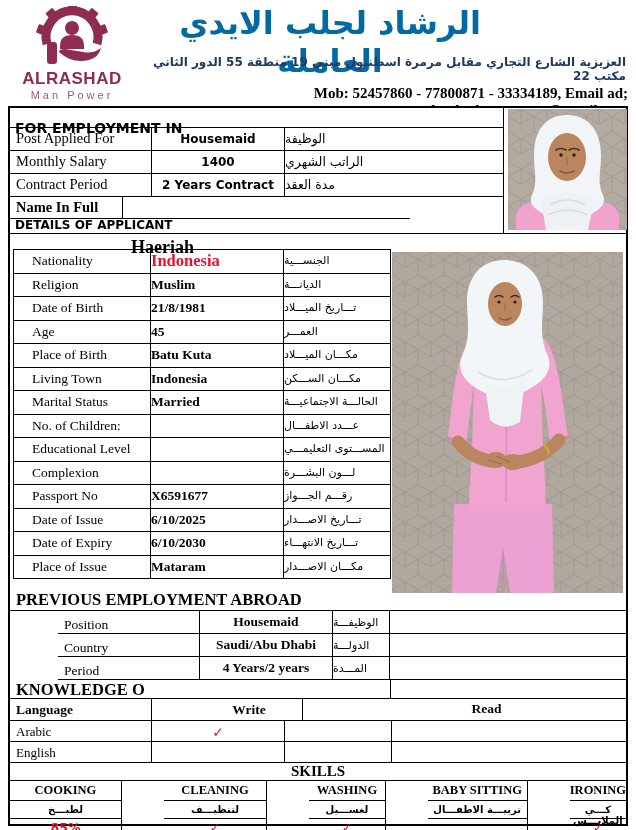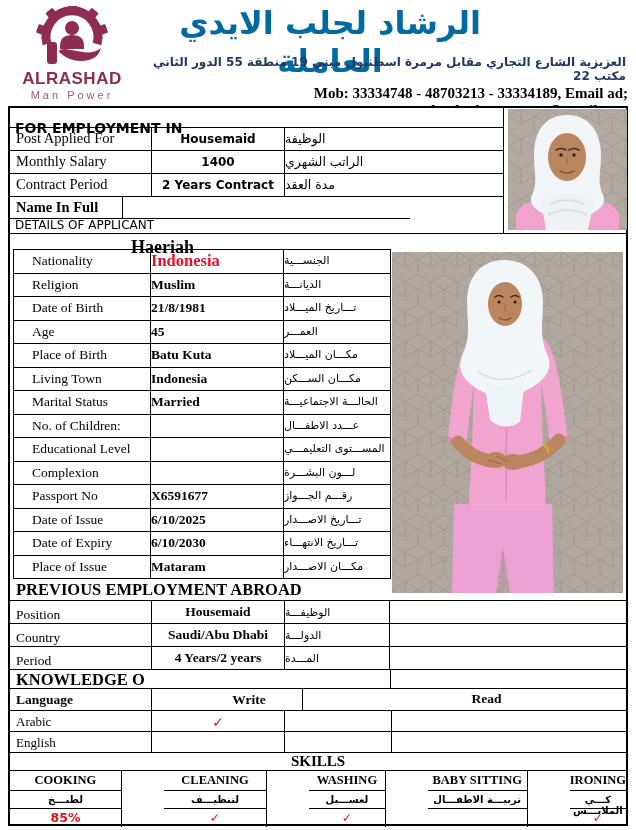--- a/index.html
+++ b/index.html
@@ -26,37 +26,37 @@
   .secA-wrap { width:494px; border-right:1px solid #000; }
   .secA-title { height:20px; border-bottom:1px solid #000; font-family:"DejaVu Sans", sans-serif; font-weight:bold; font-size:14px; padding:12px 0 0 5px; }
   .a-row { display:flex; height:23px; border-bottom:1px solid #000; }
   .a-label { width:142px; border-right:1px solid #000; font-size:14.5px; padding:2px 0 0 6px; }
   .a-value { width:133px; border-right:1px solid #000; font-family:"DejaVu Sans", sans-serif; font-weight:bold; font-size:12px; text-align:center; padding-top:4px; }
   .a-ar { flex:1; direction:rtl; font-family:"DejaVu Sans", sans-serif; font-size:12.5px; text-align:left; padding:3px 6px 0 0; }
   .name-row { display:flex; height:22px; position:relative; }
   .name-row::after { content:""; position:absolute; left:0; top:21px; width:400px; border-top:1px solid #000; }
   .n-label { width:113px; border-right:1px solid #000; font-weight:bold; font-size:14.5px; padding:2px 0 0 6px; }
   .n-value { width:287px; border-right:1px solid #f9a8d4; font-weight:bold; font-size:18px; padding:0 0 0 8px;margin-top:40px; }
-  .details-title { height:14px; font-family:"DejaVu Sans", sans-serif; font-weight:normal; font-size:12px; line-height:13px; padding-left:5px; }
+  .details-title { height:14px; font-family:"DejaVu Sans", sans-serif; font-weight:bold; font-size:12px; line-height:13px; padding-left:5px; }
   .hline { height:0; border-top:1px solid #000; width:616px; }
   .gap { height:15px; }
 
   
   .d-grid { margin-left:3px; width:378px; border-left:1px solid #000; border-top:1px solid #000; border-right:1px solid #000; }
   .d-row { display:flex; height:23.5px; border-bottom:1px solid #000; }
   .d-label { width:137px; border-right:1px solid #000; font-size:13.5px; padding:3px 0 0 18px; }
   .d-value { width:133px; border-right:1px solid #000; font-weight:bold; font-size:13.5px; text-align:left; padding-top:3px; }
   .d-ar { flex:1; direction:rtl; font-family:"DejaVu Sans", sans-serif; font-size:11px; text-align:left; padding:4px 3px 0 0; }
   .d-grid .d-row:first-child .d-value { color:#e8112d; font-size:16.5px; padding-top:1px; }
 
   
-  .prev-title { height:22px; border-bottom:1px solid #000; font-weight:bold; font-size:16.5px; padding:1px 0 11px 6px; }
+  .prev-title { height:22px; border-bottom:1px solid #000; font-weight:bold; font-size:16.5px; padding:1px 0 11px 6px;margin-top:10px; }
   .prev-body { display:flex; height:69px; }
   .p-left { width:380px; border-right:1px solid #000; }
-  .p-row { display:flex; height:23px; border-bottom:1px solid #000; }
+  .p-row { display:flex; height:23px; border-bottom:1px solid #000;margin-left:48px; }
   .p-label { width:142px; border-right:1px solid #000; font-size:13.5px; padding:6px 0 0 6px; }
   .p-value { width:133px; border-right:1px solid #000; font-weight:bold; font-size:13.5px; text-align:center; padding-top:3px; }
   .p-ar { flex:1; direction:rtl; font-family:"DejaVu Sans", sans-serif; font-size:11px; text-align:left; padding:5px 2px 0 0; }
   .p-right { flex:1; display:flex; flex-direction:column; }
   .phys-cell { height:23px; border-bottom:1px solid #000; font-weight:bold; font-size:14px; padding:3px 0 0 5px; }
 
   
   .k-title-row { display:flex; height:19px; border-bottom:1px solid #000; }
   .k-title { width:380px; font-weight:bold; font-size:16.5px; padding-left:6px; line-height:19px; white-space:nowrap; overflow:hidden; }
   .k-spacer { flex:1; border-left:1px solid #000; }
@@ -105,21 +105,21 @@
         <path d="M25 40 Q25 29 37 29 Q49 29 49 40 L49 43 L25 43 Z"></path>
         <rect x="12" y="36" width="10" height="22" rx="3"></rect>
         <path d="M24 46 Q37 58 54 54 Q64 51 66 42 Q58 48 48 46 L30 43 Q24 43 24 46 Z"></path>
       </g>
     </svg>
     <div class="logo-name">ALRASHAD</div>
     <div class="logo-sub">Man Power</div>
   </div>
   <div class="hdr-title">الرشاد لجلب الايدي العاملة</div>
   <div class="hdr-address">العزيزية الشارع التجاري مقابل مرمرة اسطنبول مبني 19 منطقة 55 الدور الثاني مكتب 22</div>
-  <div class="hdr-contact"><span>Mob: 33334748 - 48703213 - 33334189, Email ad; </span><span class="email">alrashadmanpower@gmail.com</span></div>
+  <div class="hdr-contact"><span>Mob: 52457860 - 77800871 - 33334189, Email ad; </span><span class="email">alrashadmanpower@gmail.com</span></div>
 
   <div class="tbl">
 
     <div class="secA-wrap">
       <div class="secA-title">FOR EMPLOYMENT IN</div>
       <div>
 
       <div class="a-row">
           <div class="a-label">Post Applied For</div>
           <div class="a-value">Housemaid</div>

